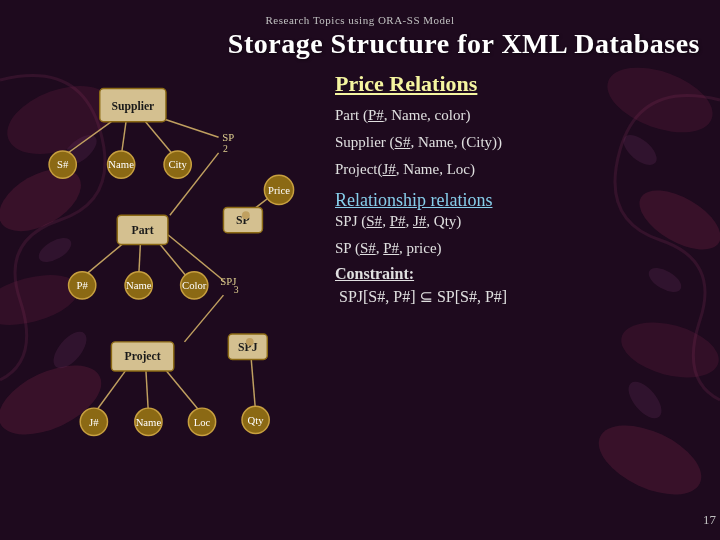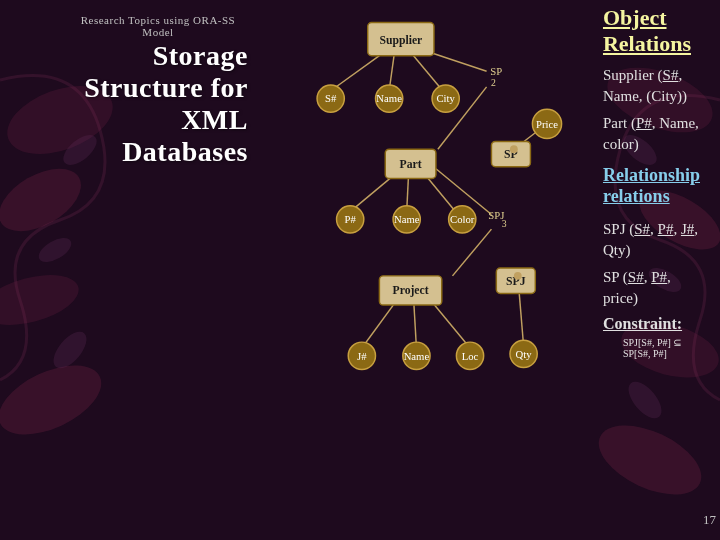--- a/index.html
+++ b/index.html
@@ -30,23 +30,22 @@
       position: absolute;
       top: 0; left: 0; right: 0; bottom: 0;
       pointer-events: none;
       z-index: 0;
     }
 
     .content {
       position: relative;
       z-index: 1;
       display: flex;
-      flex-direction: row;
+      flex-direction: column;
       height: 100%;
-      padding-left: 48px;
     }
 
     .header {
       text-align: center;
       padding: 14px 20px 6px;
     }
 
     .subtitle {
       font-size: 11px;
       color: #c0c0c0;
@@ -103,40 +102,40 @@
       margin-bottom: 6px;
       line-height: 1.4;
     }
 
     .relation-item .underline {
       text-decoration: underline;
     }
 
     .relationship-title {
       font-size: 18px;
-      font-weight: bold;
+      font-weight: normal;
       color: #87ceeb;
       text-decoration: underline;
       margin-top: 10px;
-      margin-bottom: 12px;
+      margin-bottom: 0;
     }
 
     .constraint-title {
       font-size: 16px;
       font-weight: bold;
       color: #e0e0e0;
       text-decoration: underline;
       margin-top: 2px;
       margin-bottom: 4px;
     }
 
     .constraint-item {
-      font-size: 10px;
+      font-size: 16px;
       color: #e0e0e0;
-      margin-left: 20px;
+      margin-left: 4px;
     }
 
     .page-number {
       position: absolute;
       bottom: 12px;
       right: 4px;
       color: #c0c0c0;
       font-size: 13px;
     }
 
@@ -313,27 +312,30 @@
 
           <circle cx="183" cy="360" r="14" class="node-circle"></circle>
           <text x="183" y="364" text-anchor="middle" class="node-text">Loc</text>
 
           <circle cx="238" cy="358" r="14" class="node-circle"></circle>
           <text x="238" y="362" text-anchor="middle" class="node-text">Qty</text>
         </svg>
       </div>
 
       <div class="right-panel">
-        <div class="section-title">Object Relations</div>
-
+        <div class="section-title">Price Relations</div>
+
+        <div class="relation-item">
+          Part (<span class="underline">P#</span>, Name, color)
+        </div>
         <div class="relation-item">
           Supplier (<span class="underline">S#</span>, Name, (City))
         </div>
         <div class="relation-item">
-          Part (<span class="underline">P#</span>, Name, color)
+          Project(<span class="underline">J#</span>, Name, Loc)
         </div>
 
         <div class="relationship-title">Relationship relations</div>
 
         <div class="relation-item">
           SPJ (<span class="underline">S#</span>, <span class="underline">P#</span>, <span class="underline">J#</span>, Qty)
         </div>
         <div class="relation-item">
           SP (<span class="underline">S#</span>, <span class="underline">P#</span>, price)
         </div>

